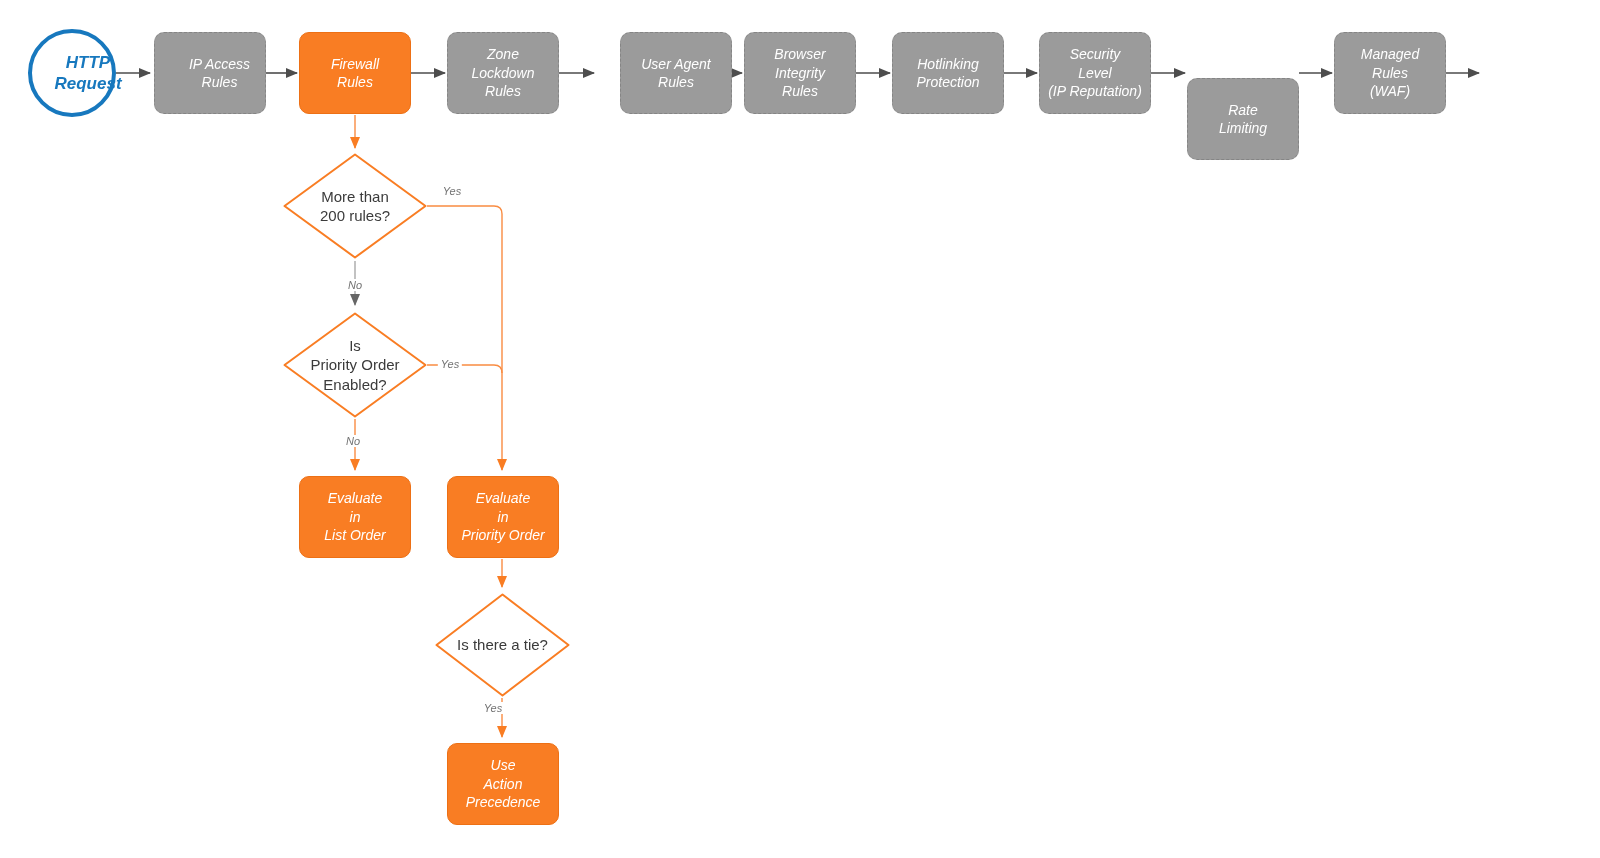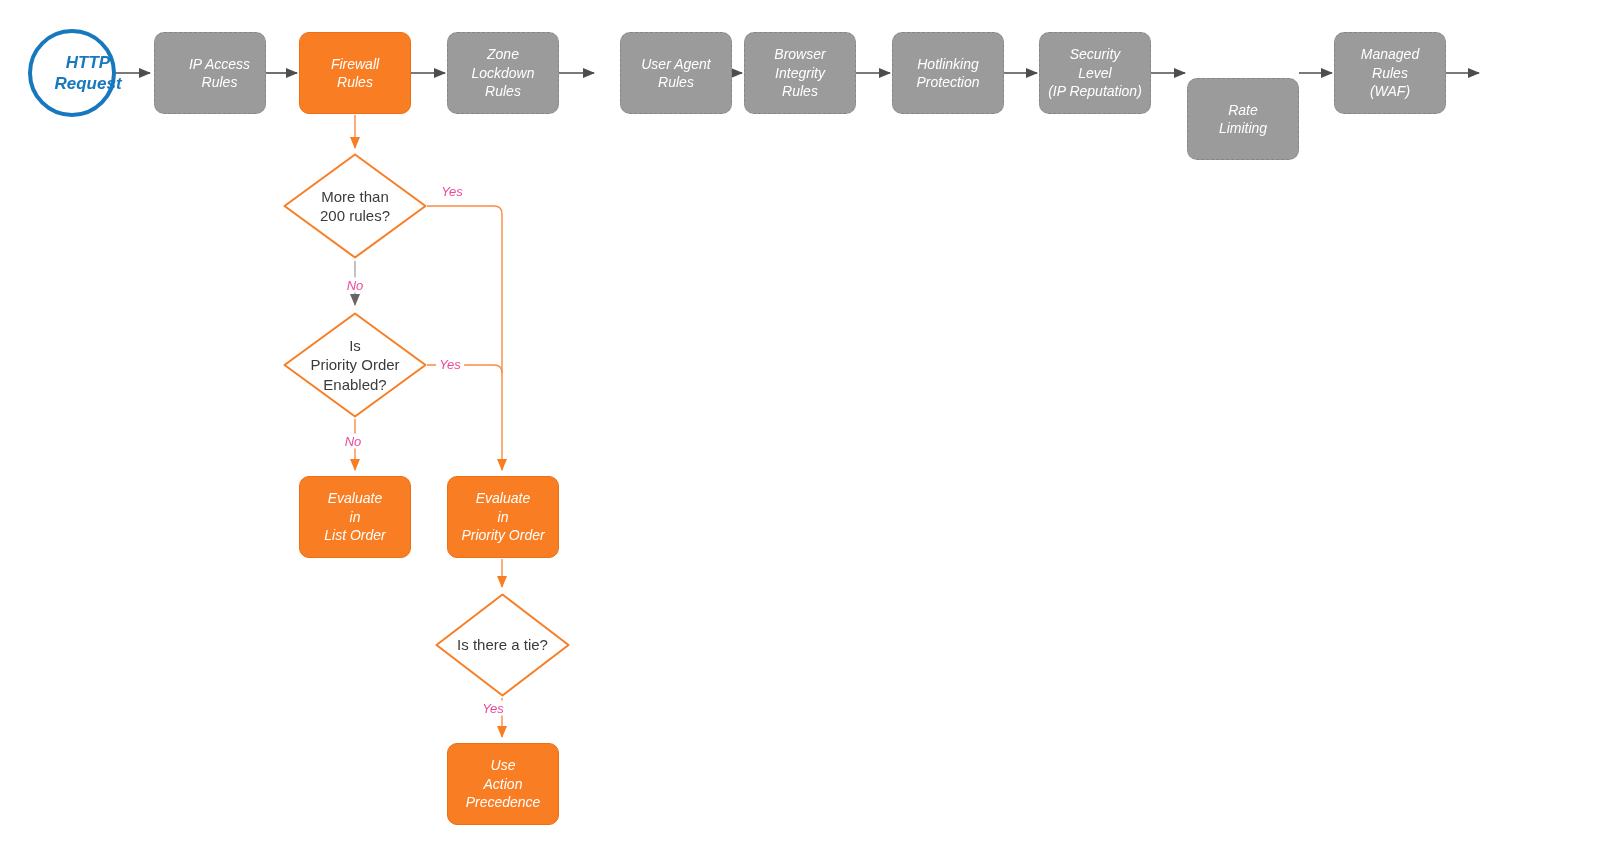--- a/index.html
+++ b/index.html
@@ -33,21 +33,21 @@
   .circle .label{font-weight:bold;font-style:italic;font-size:17px;line-height:1.25;white-space:pre-line;margin-left:32px;}
   .diamond{position:absolute;}
   .diamond svg{position:absolute;left:0;top:0;width:100%;height:100%;}
   .diamond .dlabel{
     position:absolute;left:0;top:0;right:0;bottom:0;
     display:flex;align-items:center;justify-content:center;text-align:center;
     font-size:15px;color:var(--text-dark);line-height:1.28;white-space:pre-line;
   }
   .edge-label{
     position:absolute;transform:translate(-50%,-50%);
-    font-style:italic;font-size:13px;color:#ec4899;background:#ffffff;padding:0 3px;
+    font-style:italic;font-size:11px;color:#737373;background:#ffffff;padding:0 3px;
   }
 </style>
 </head>
 <body>
 
 <div class="canvas">
 
   <svg class="edges" xmlns="http://www.w3.org/2000/svg">
     <defs>
       <marker id="ah-dark" markerWidth="12" markerHeight="10" refX="11" refY="5" orient="auto" markerUnits="userSpaceOnUse">

